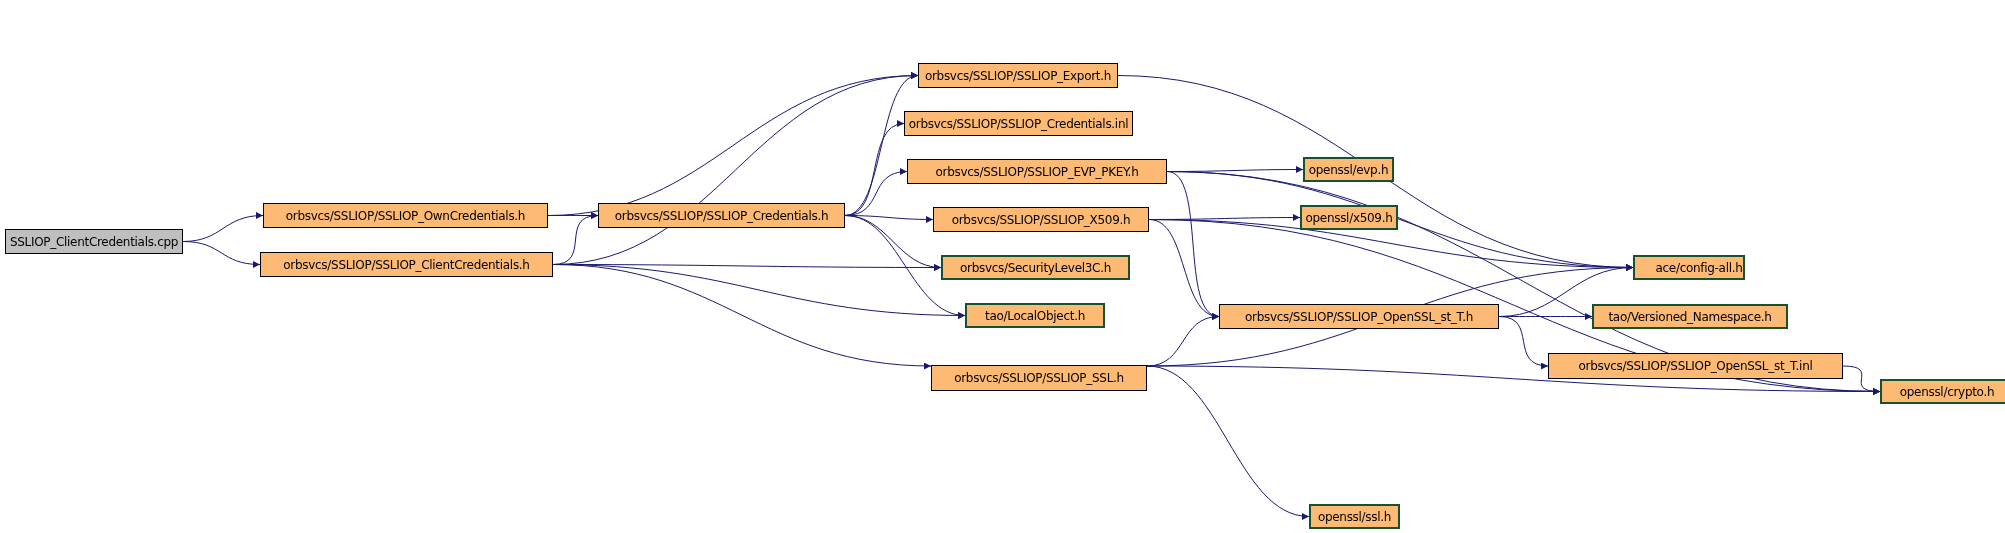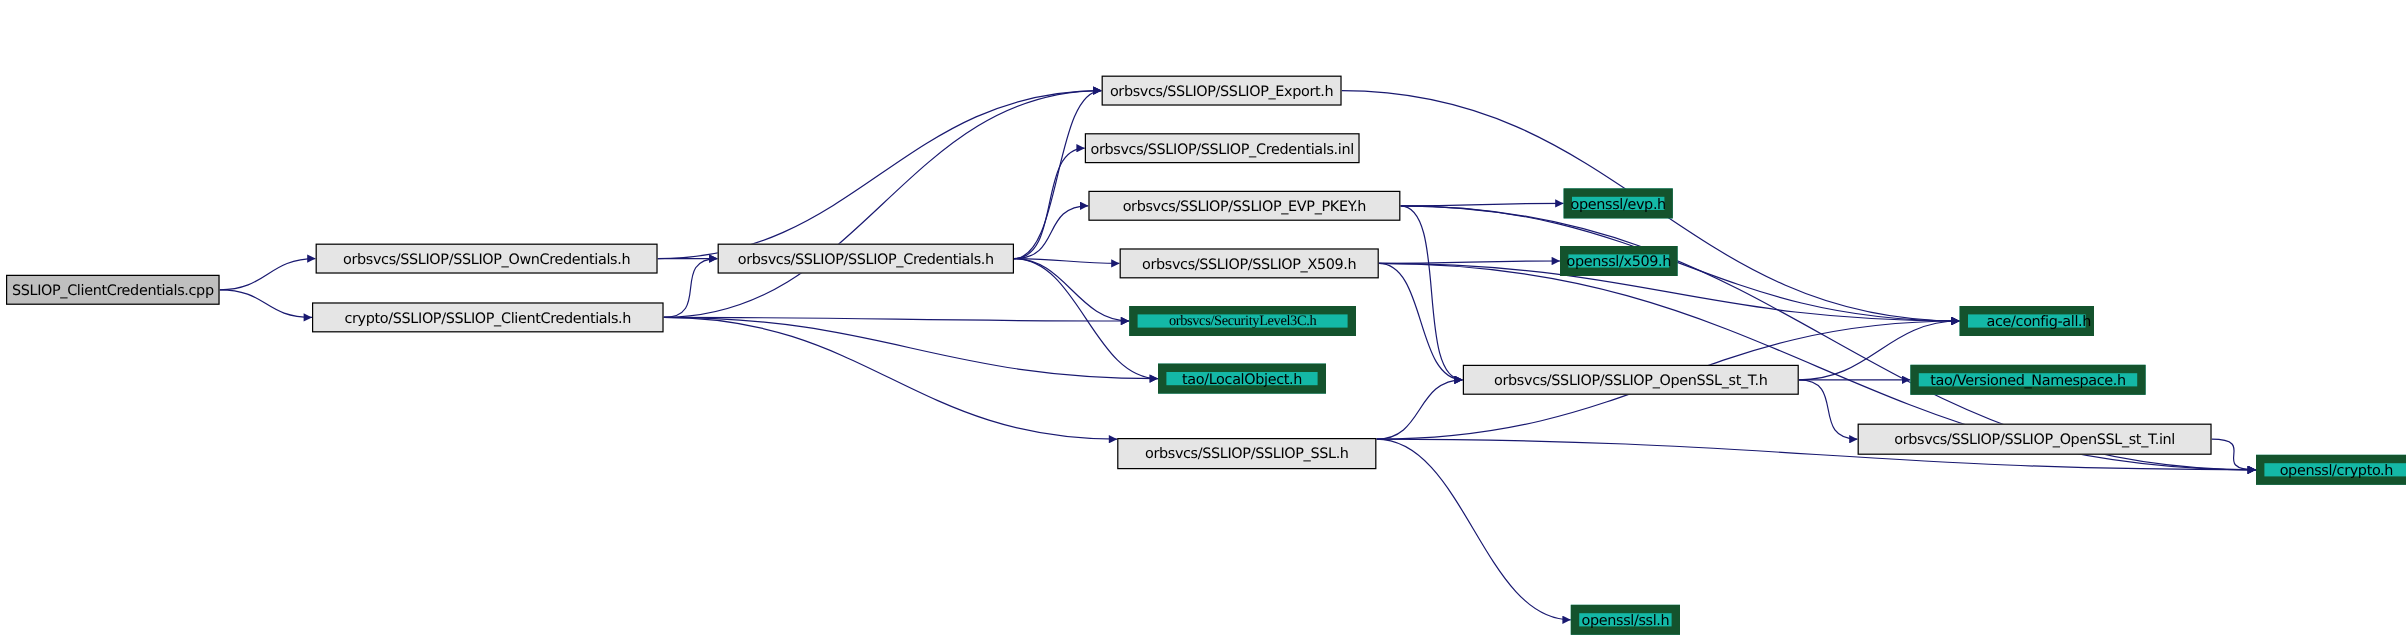--- a/index.html
+++ b/index.html
@@ -2,22 +2,22 @@
 <html><head>
 <meta charset="utf-8">
 <style>
   html, body { margin: 0; padding: 0; background: #ffffff; }
   body { width: 2005px; height: 533px; position: relative; overflow: hidden;
          font-family: "DejaVu Sans", sans-serif; }
   #graph { position: absolute; left: 0; top: 0; width: 2005px; height: 533px; }
   .node { position: absolute; box-sizing: border-box; display: flex; align-items: center;
           justify-content: center; font-size: 12px; color: #000; white-space: nowrap;
           font-family: "DejaVu Sans", sans-serif; letter-spacing: -0.3px; }
-  .node.doc { border: 1px solid #000; background: #e5e5e5; cursor: pointer; }
-  .node.ext { border: 7px solid #14532d; background: #14b8a6; }
+  .node.doc { border: 1px solid #000; background: #fdba74; cursor: pointer; }
+  .node.ext { border: 2px solid #14532d; background: #fdba74; }
   .node.root { border: 1px solid #000; background: #bfbfbf; }
 </style>
 </head>
 <body>
 
 <svg id="graph" xmlns="http://www.w3.org/2000/svg" width="2005" height="533">
   <defs>
     <marker id="arrow" viewBox="0 0 10 10" refX="10" refY="5" markerWidth="9" markerHeight="7" orient="auto" markerUnits="userSpaceOnUse">
       <path d="M0,0 L10,5 L0,10 z" fill="#191970"></path>
     </marker>
@@ -59,21 +59,21 @@
 </svg>
 
 <div id="nodes">
   <div class="node root" style="left: 5px; top: 229px; width: 178px; height: 25px;">
       <span>SSLIOP_ClientCredentials.cpp</span>
     </div>
   <div class="node doc" style="left: 263px; top: 203px; width: 285px; height: 25px;">
       <span>orbsvcs/SSLIOP/SSLIOP_OwnCredentials.h</span>
     </div>
   <div class="node doc" style="left: 260px; top: 252px; width: 293px; height: 25px;">
-      <span>crypto/SSLIOP/SSLIOP_ClientCredentials.h</span>
+      <span>orbsvcs/SSLIOP/SSLIOP_ClientCredentials.h</span>
     </div>
   <div class="node doc" style="left: 598px; top: 203px; width: 247px; height: 25px;">
       <span>orbsvcs/SSLIOP/SSLIOP_Credentials.h</span>
     </div>
   <div class="node doc" style="left: 918px; top: 63px; width: 200px; height: 25px;">
       <span>orbsvcs/SSLIOP/SSLIOP_Export.h</span>
     </div>
   <div class="node doc" style="left: 904px; top: 111px; width: 229px; height: 25px;">
       <span>orbsvcs/SSLIOP/SSLIOP_Credentials.inl</span>
     </div>
@@ -82,21 +82,21 @@
     </div>
   <div class="node doc" style="left: 933px; top: 207px; width: 216px; height: 25px;">
       <span>orbsvcs/SSLIOP/SSLIOP_X509.h</span>
     </div>
   <div class="node ext" style="left: 1303px; top: 157px; width: 91px; height: 25px;">
       <span>openssl/evp.h</span>
     </div>
   <div class="node ext" style="left: 1300px; top: 205px; width: 98px; height: 25px;">
       <span>openssl/x509.h</span>
     </div>
-  <div class="node ext" style="left: 941px; top: 255px; width: 189px; height: 25px; font-family: Liberation Serif, serif;">
+  <div class="node ext" style="left: 941px; top: 255px; width: 189px; height: 25px;">
       <span>orbsvcs/SecurityLevel3C.h</span>
     </div>
   <div class="node ext" style="left: 965px; top: 303px; width: 140px; height: 25px;">
       <span>tao/LocalObject.h</span>
     </div>
   <div class="node ext" style="left: 1633px; top: 255px; width: 112px; height: 25px; padding-left: 20px;">
       <span>ace/config-all.h</span>
     </div>
   <div class="node doc" style="left: 1219px; top: 304px; width: 280px; height: 25px;">
       <span>orbsvcs/SSLIOP/SSLIOP_OpenSSL_st_T.h</span>

